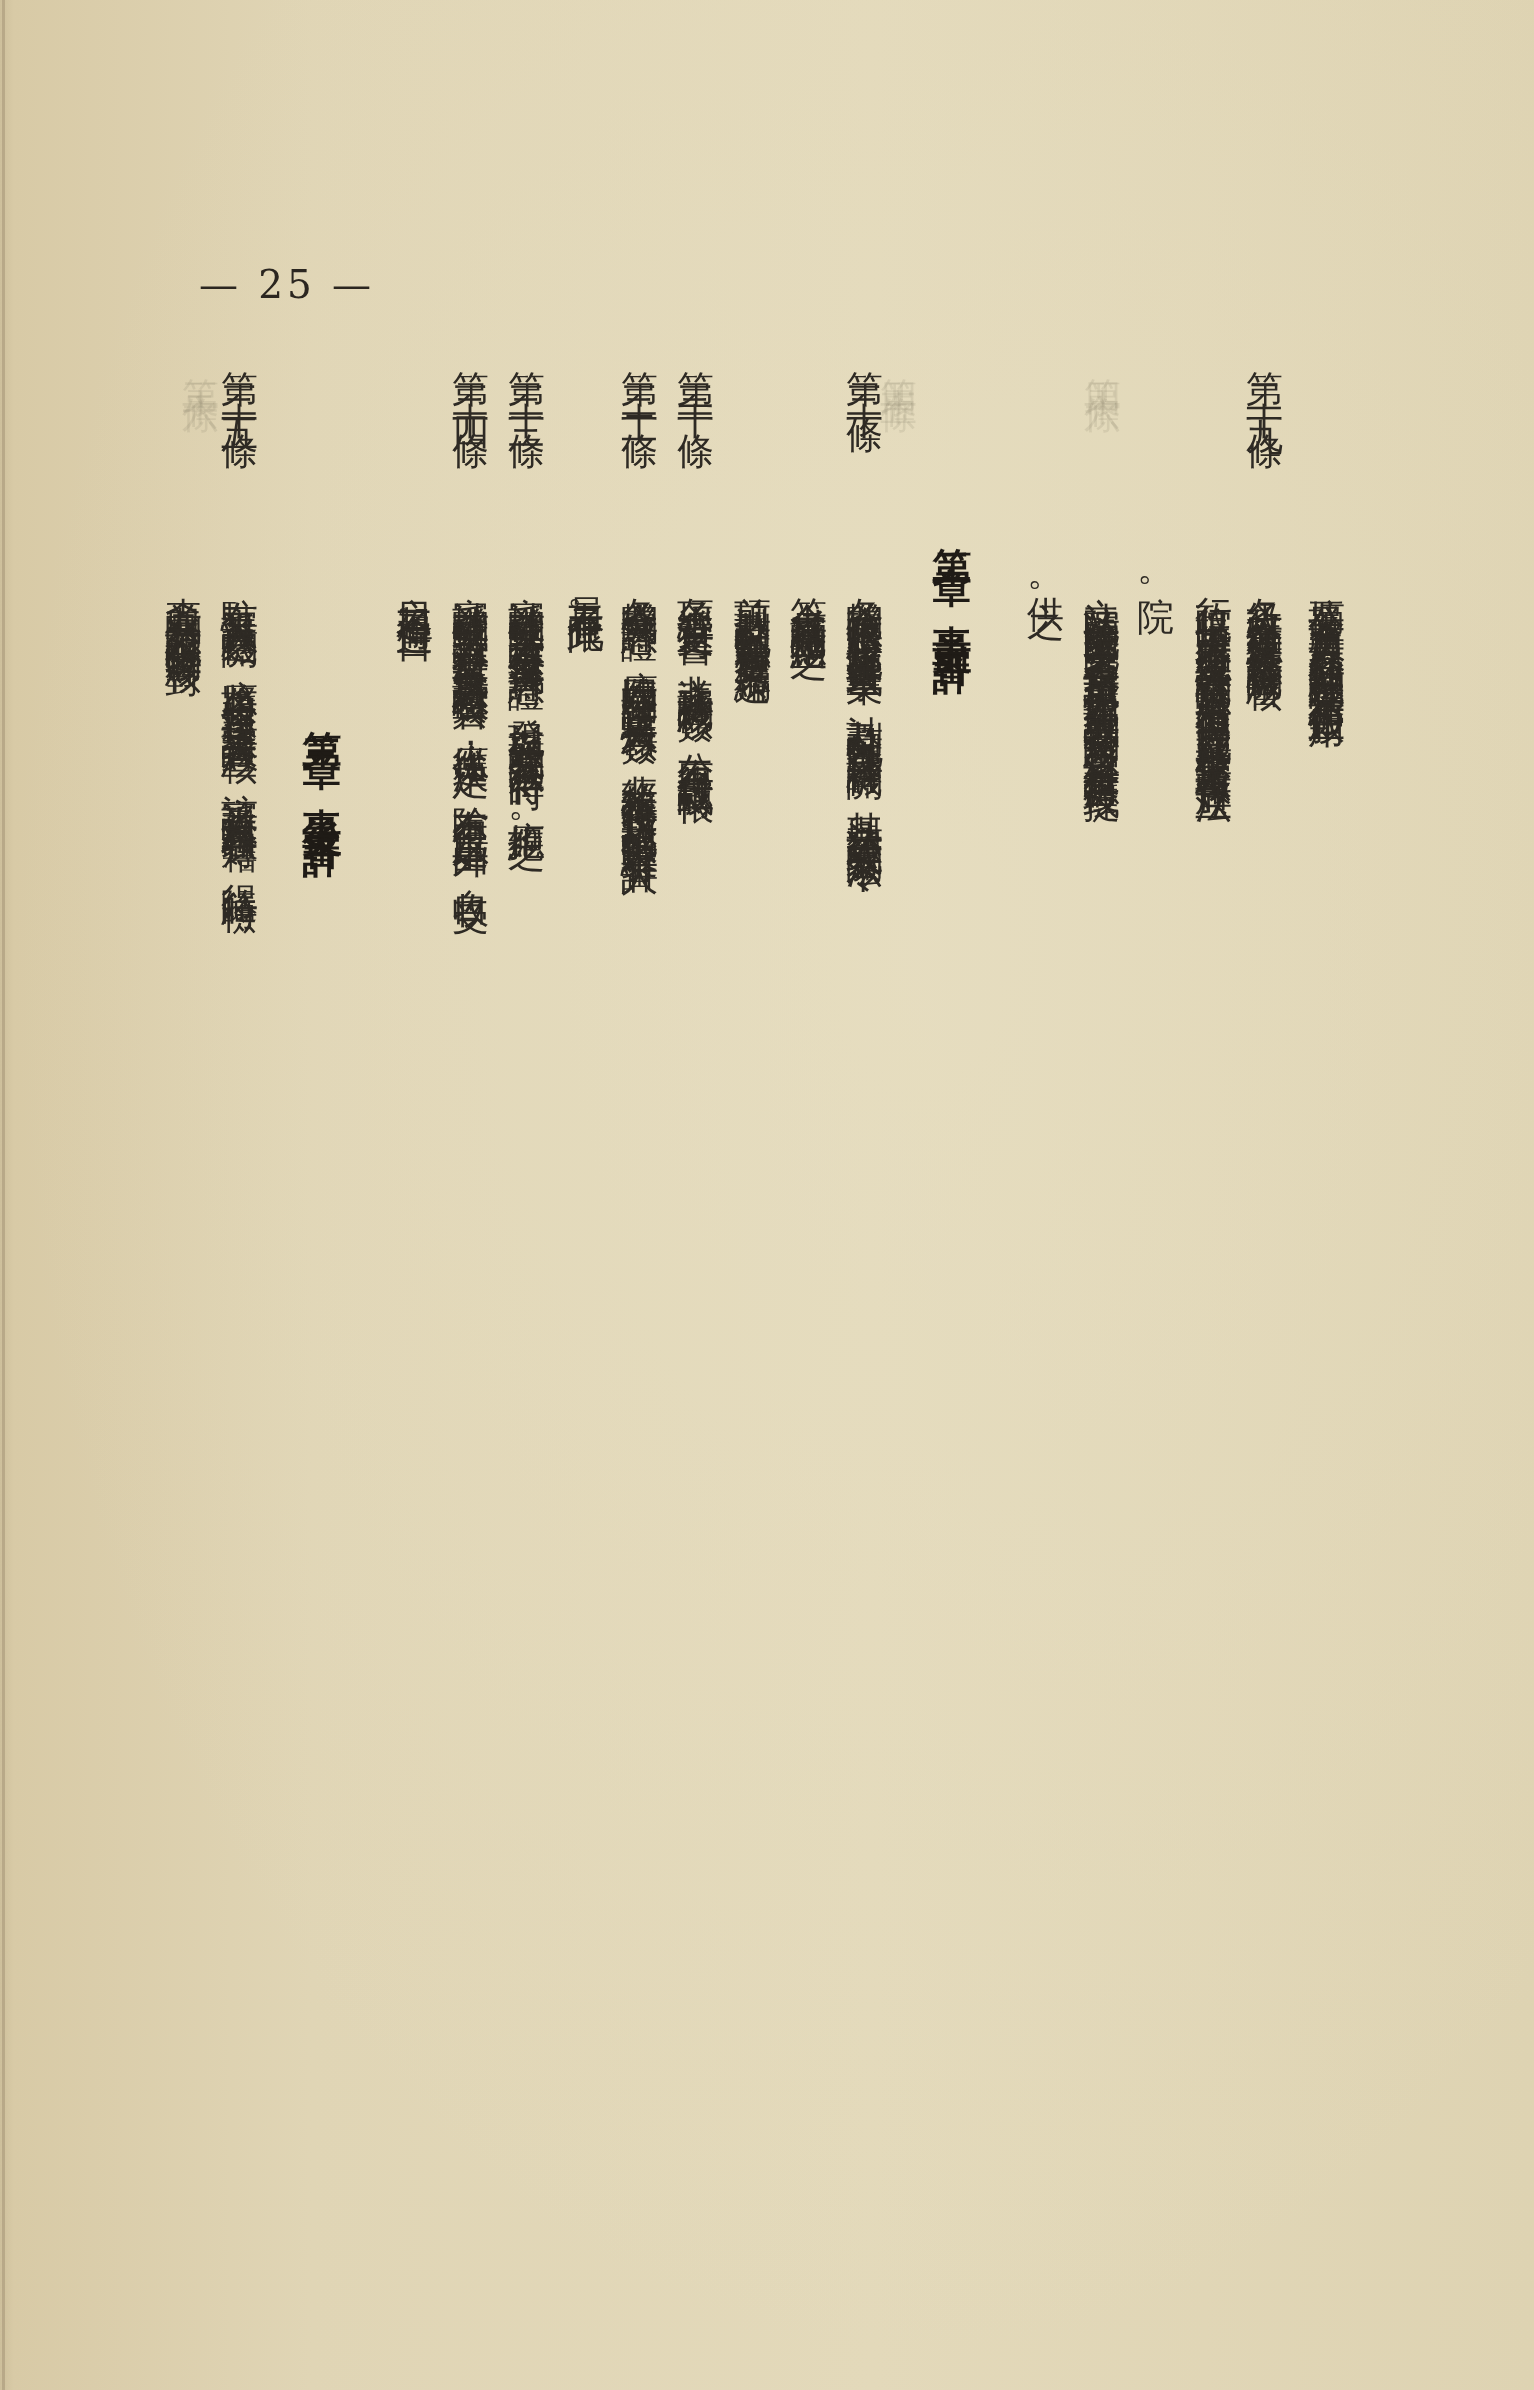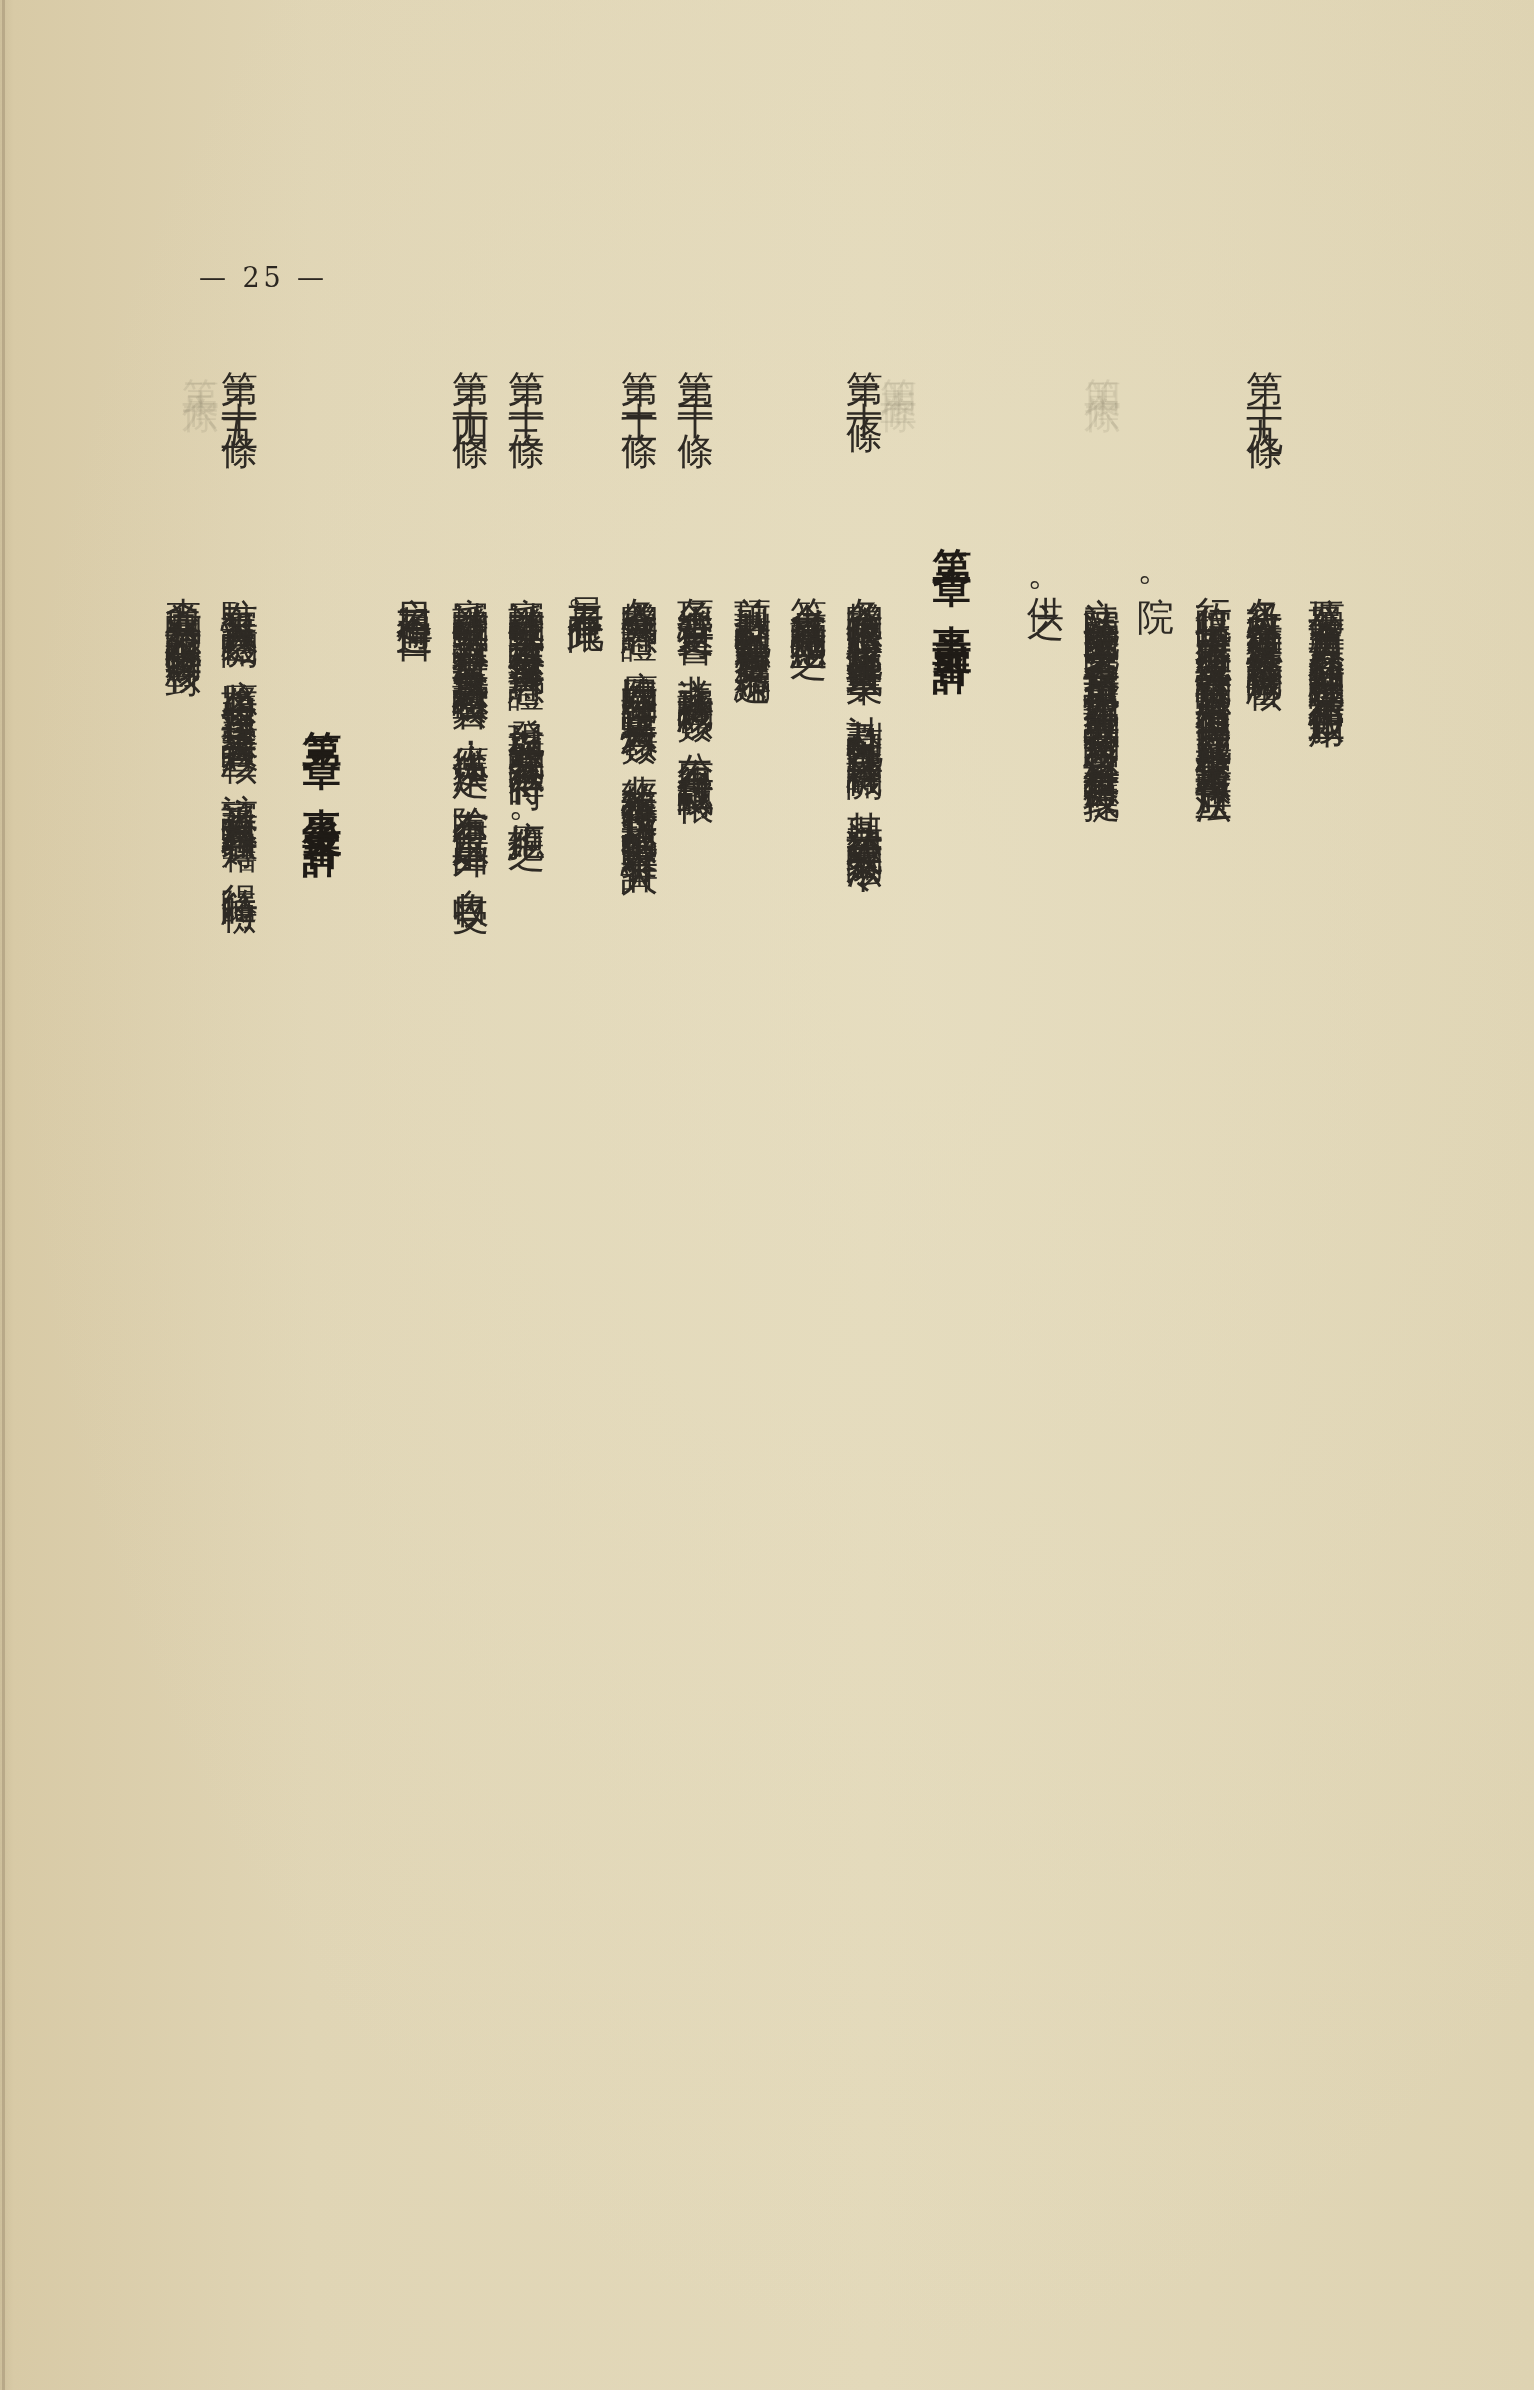--- a/index.html
+++ b/index.html
@@ -28,21 +28,21 @@
       position: absolute;
       left: 1.9px; top: 0;
       width: 2.9px; height: 2390px;
       background: #a8987a;
       opacity: 0.6;
     }
     .page-number {
       position: absolute;
       left: 199px;
       top: 262px;
-      font-size: 27px;
+      font-size: 39px;
       letter-spacing: 3.9px;
       color: #2b2620;
       font-family: "DejaVu Serif", serif;
       white-space: nowrap;
     }
     .col {
       position: absolute;
       writing-mode: vertical-rl;
       text-orientation: upright;
       font-size: 37px;

